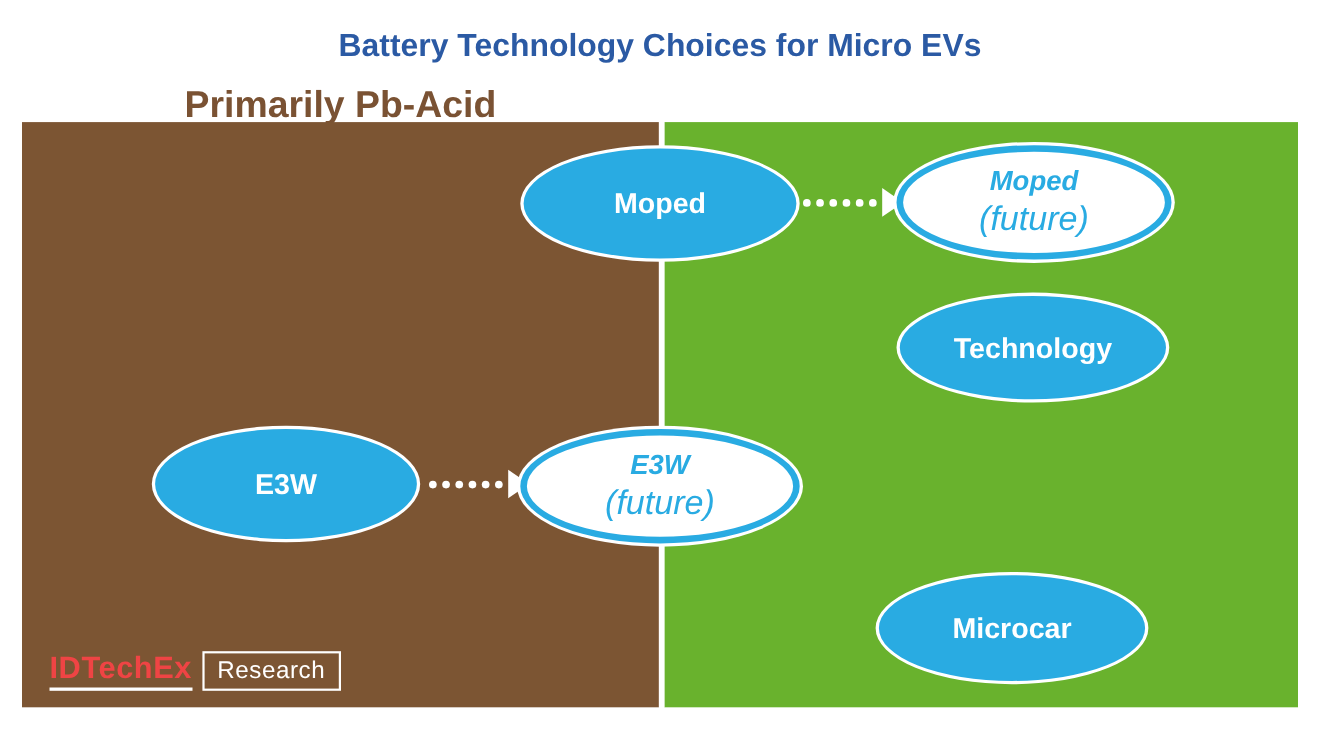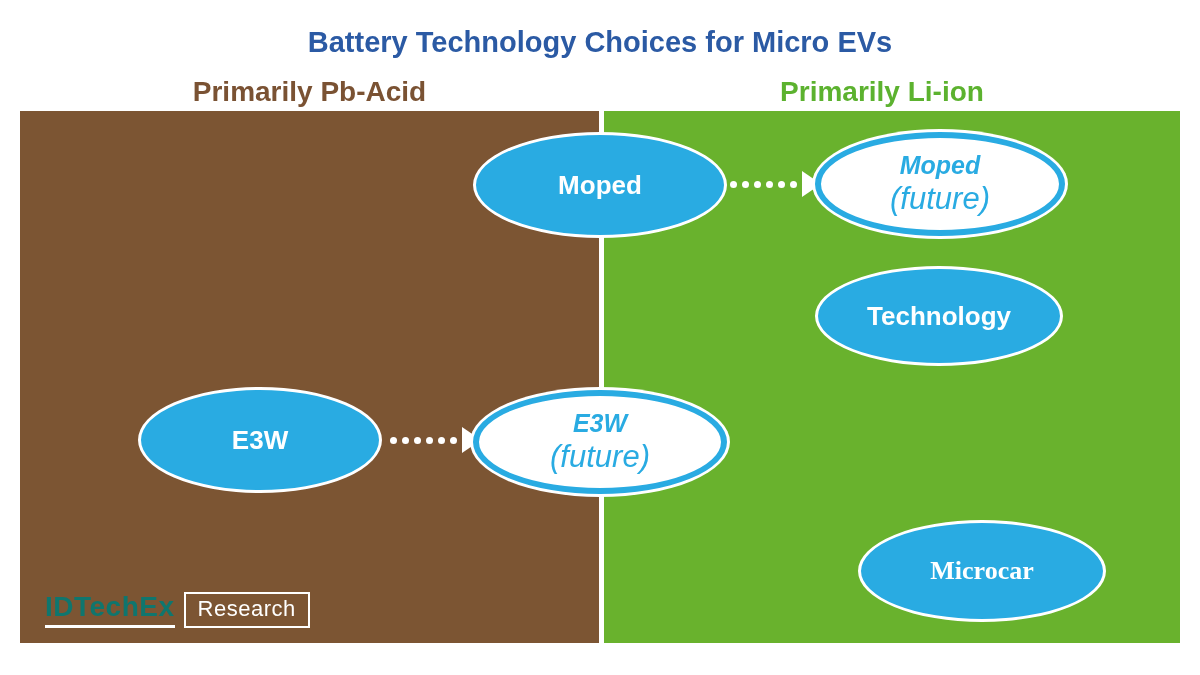--- a/index.html
+++ b/index.html
@@ -22,21 +22,21 @@
   .fig-title {
     position: absolute; top: 26px; left: 0; width: 1200px;
     text-align: center;
     font-size: 29px; font-weight: bold;
     color: var(--title-blue);
     letter-spacing: 0px;
   }
 
   .region-label {
     position: absolute; top: 76px;
-    font-size: 28px; font-weight: bold;
+    font-size: 34px; font-weight: bold;
     text-align: center;
   }
   .region-label.left  { left: 20px;  width: 579px; color: var(--pb-acid-text); }
   .region-label.right { left: 584px; width: 596px; color: var(--li-ion-text); }
 
   .diagram {
     position: absolute; left: 20px; top: 111px;
     width: 1160px; height: 532px;
   }
   .bg-left {
@@ -78,21 +78,21 @@
   .node.future .node-sublabel {
     color: var(--node-blue); font-style: italic; font-weight: normal; font-size: 31px;
     line-height: 1.2;
   }
 
   .node-moped        { left: 453px; top: 21px;  width: 254px; height: 106px; }
   .node-moped-future { left: 795px; top: 21px;  width: 250px; height: 104px; }
   .node-motorcycle   { left: 795px; top: 155px; width: 248px; height: 100px; }
   .node-e3w          { left: 118px; top: 276px; width: 244px; height: 106px; }
   .node-e3w-future   { left: 453px; top: 279px; width: 254px; height: 104px; }
-  .node-microcar     { left: 838px; top: 409px; width: 248px; height: 102px; font-family: Liberation Serif, serif; }
+  .node-microcar     { left: 776px; top: 409px; width: 248px; height: 102px; }
 
   .arrow {
     position: absolute; height: 26px;
     display: flex; align-items: center;
   }
   .arrow-moped { left: 710px; top: 60px;  width: 84px; }
   .arrow-e3w   { left: 370px; top: 316px; width: 84px; }
   .arrow .dot {
     width: 7px; height: 7px; border-radius: 50%;
     background: #ffffff; margin-right: 5px; flex: 0 0 auto;
@@ -102,21 +102,21 @@
     border-top: 13px solid transparent;
     border-bottom: 13px solid transparent;
     border-left: 19px solid #ffffff;
   }
 
   .logo {
     position: absolute; left: 25px; top: 481px;
     display: flex; align-items: stretch;
   }
   .logo .brand {
-    color: #0f766e; font-weight: bold; font-size: 28px;
+    color: #ef4444; font-weight: bold; font-size: 28px;
     border-bottom: 3px solid #ffffff;
     padding-bottom: 3px;
     letter-spacing: 0.5px;
     line-height: 30px;
   }
   .logo .division-box {
     margin-left: 9px;
     border: 2px solid #ffffff;
     padding: 2px 12px 4px 12px;
     display: flex; align-items: center;
@@ -127,21 +127,20 @@
   }
 </style>
 </head>
 <body>
 
 <div class="canvas">
 
   <div class="fig-title">Battery Technology Choices for Micro EVs</div>
 
   <div class="region-label left">Primarily Pb-Acid</div>
-  <div class="region-label right">Primarily Li-ion</div>
 
   <div class="diagram">
     <div class="bg-left"></div>
     <div class="bg-right"></div>
     <div class="divider"></div>
 
     <div class="arrow arrow-moped">
       <span class="dot"></span>
       <span class="dot"></span>
       <span class="dot"></span>

